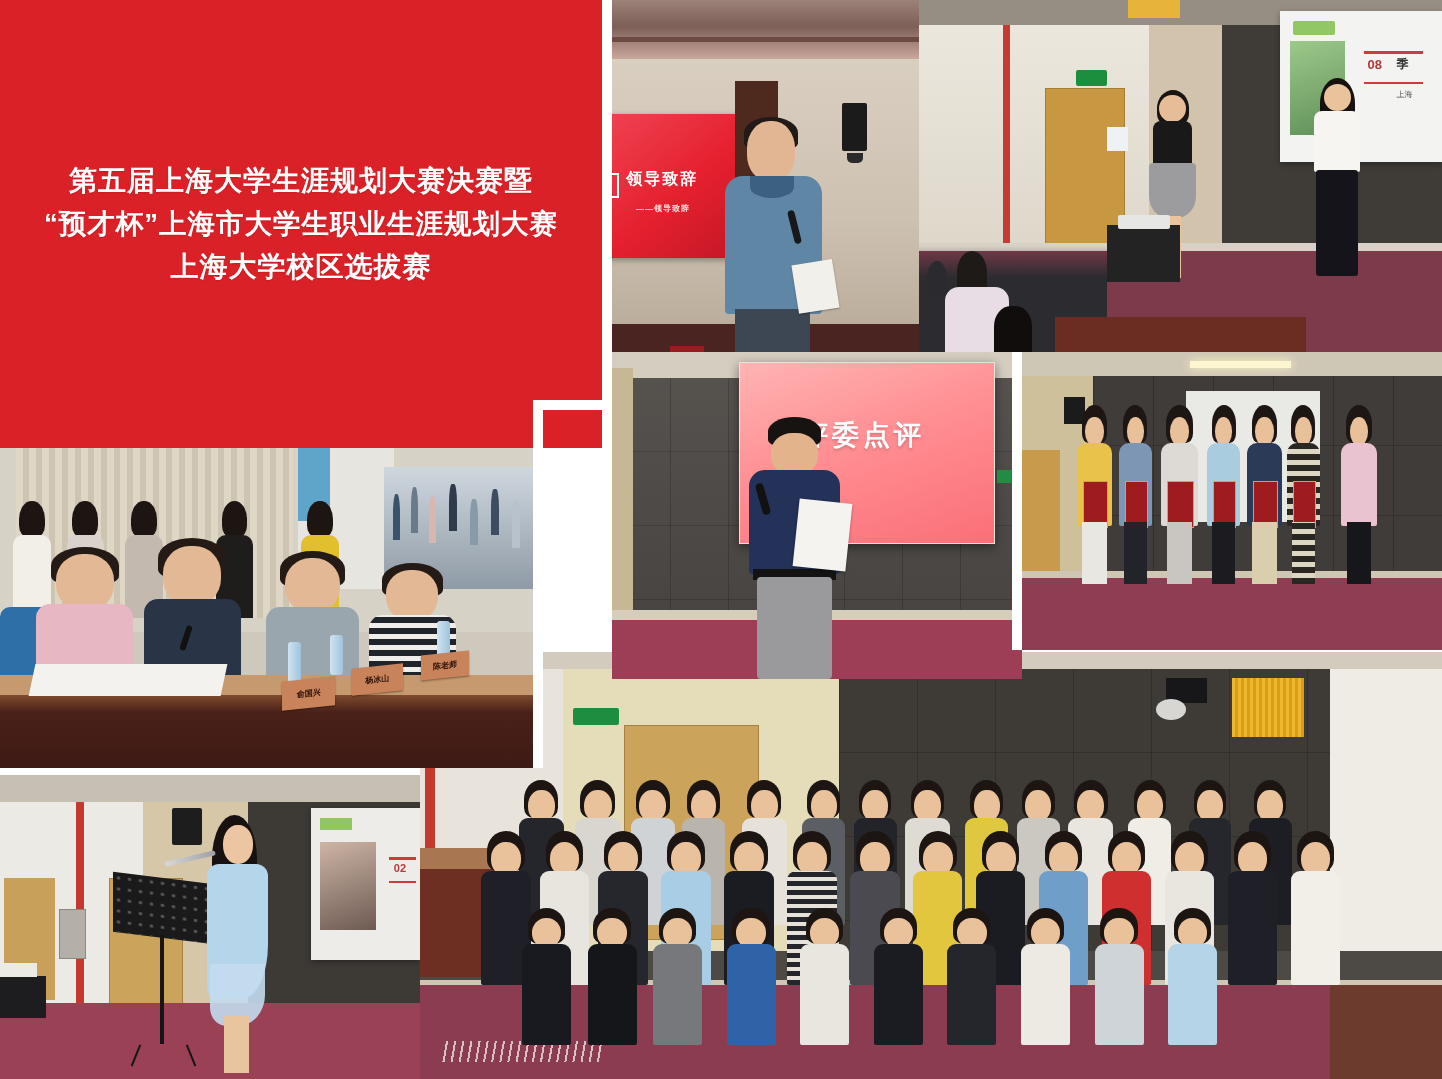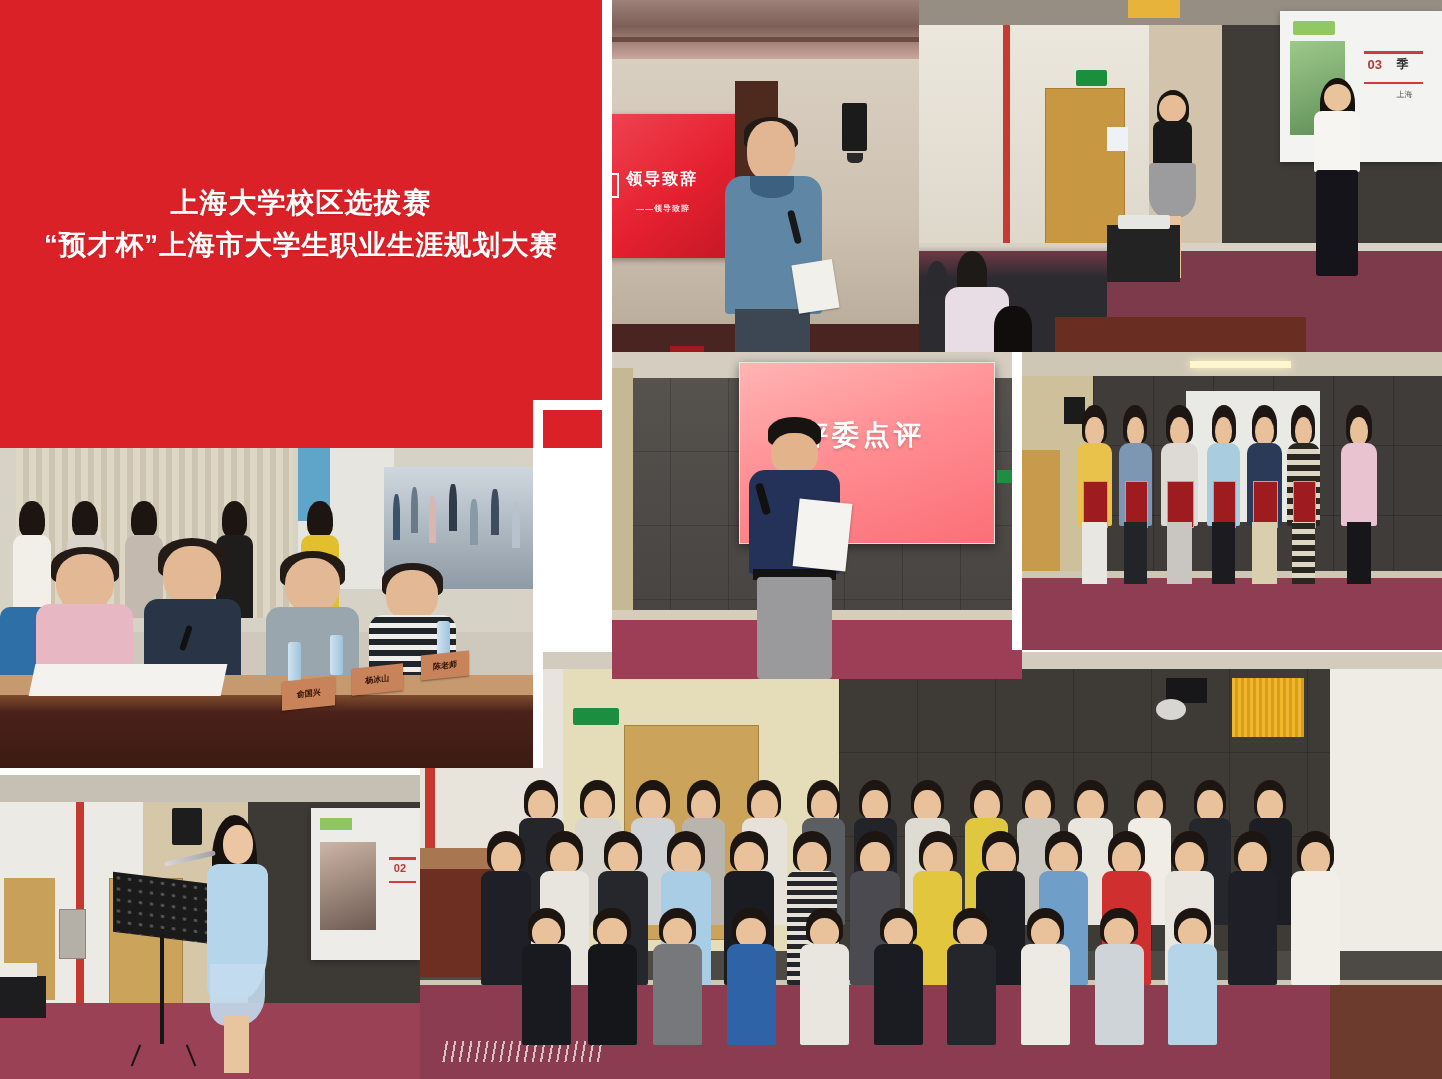--- a/index.html
+++ b/index.html
@@ -300,22 +300,23 @@
   
   .seam{position:absolute;background:#ffffff;z-index:9;}
 </style>
 </head>
 <body>
 
 <div id="collage">
 
   <div class="panel" id="title-banner">
     <div id="title-stack">
+      <span class="ln ln1">第五届上海大学生涯规划大赛决赛暨</span>
+      <span class="ln ln2">“预才杯”上海市大学生职业生涯规划大赛</span>
       <span class="ln ln3">上海大学校区选拔赛</span>
-      <span class="ln ln2">“预才杯”上海市大学生职业生涯规划大赛</span>
     </div>
   </div>
 
   <div class="panel" id="p-speaker">
     <div class="ph">
       <div class="ceil"></div>
       <div class="wall"></div>
       <div class="wainscot"></div>
       <div class="screen">
         <div class="mark"></div>
@@ -346,21 +347,21 @@
       <div class="wallR"></div>
       <div class="pipe"></div>
       <div class="exit"></div>
       <div class="door"></div>
       <div class="doorsign"></div>
       <div class="slide">
         <div class="logo"></div>
         <div class="pic"></div>
         <div class="bar"></div>
         <div class="bar2"></div>
-        <div class="n01">03</div>
+        <div class="n01">08</div>
         <div class="st">季</div>
         <div class="ss">上海</div>
       </div>
       <div class="stagefloor"></div>
       <div class="host1">
         <div class="hr"></div>
         <div class="hd"></div>
         <div class="tp"></div>
         <div class="sk"></div>
         <div class="lg"></div>

